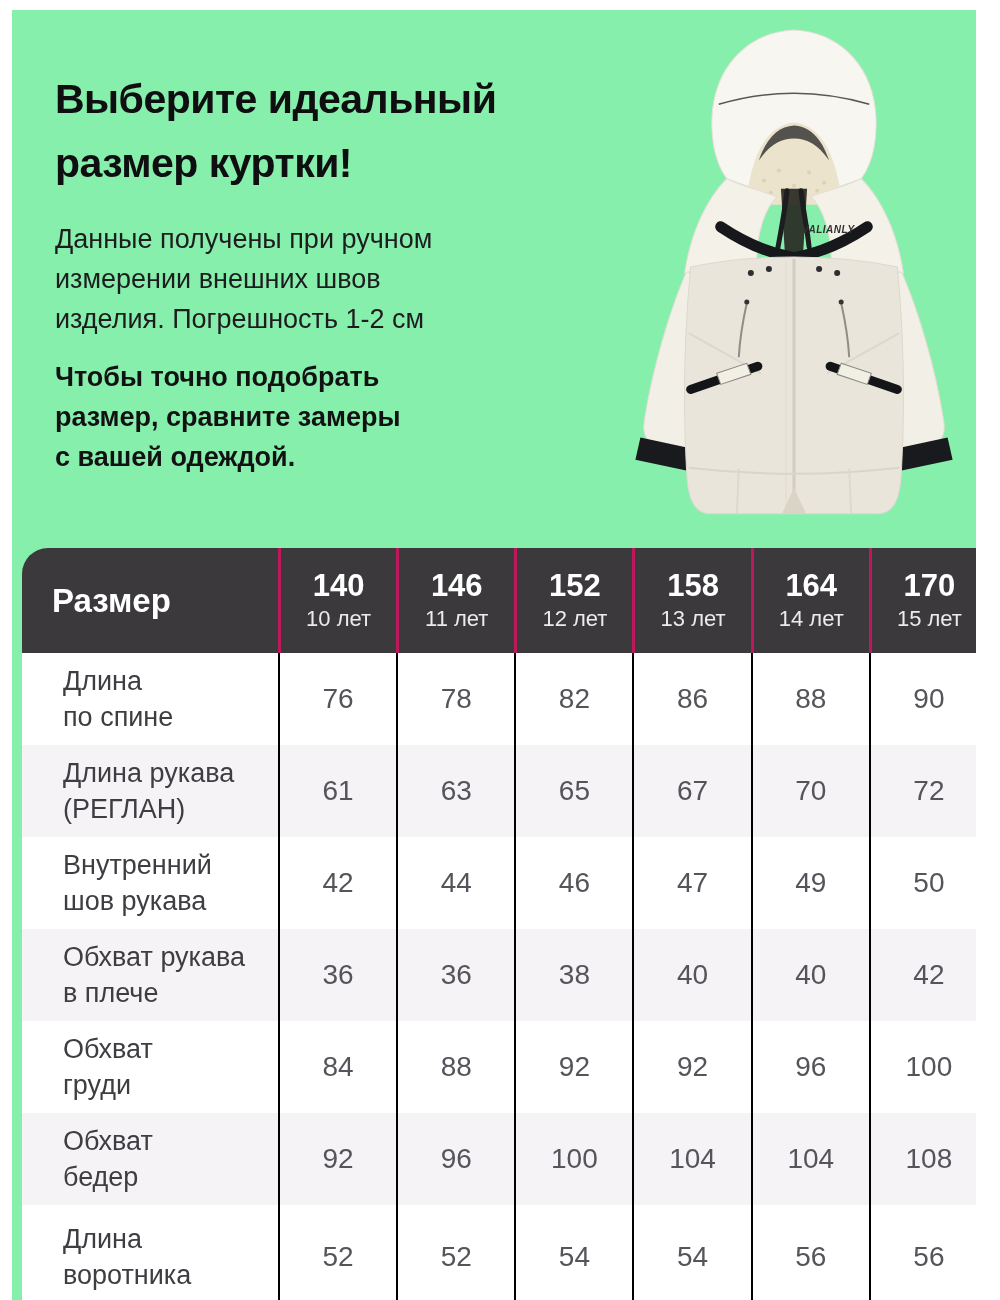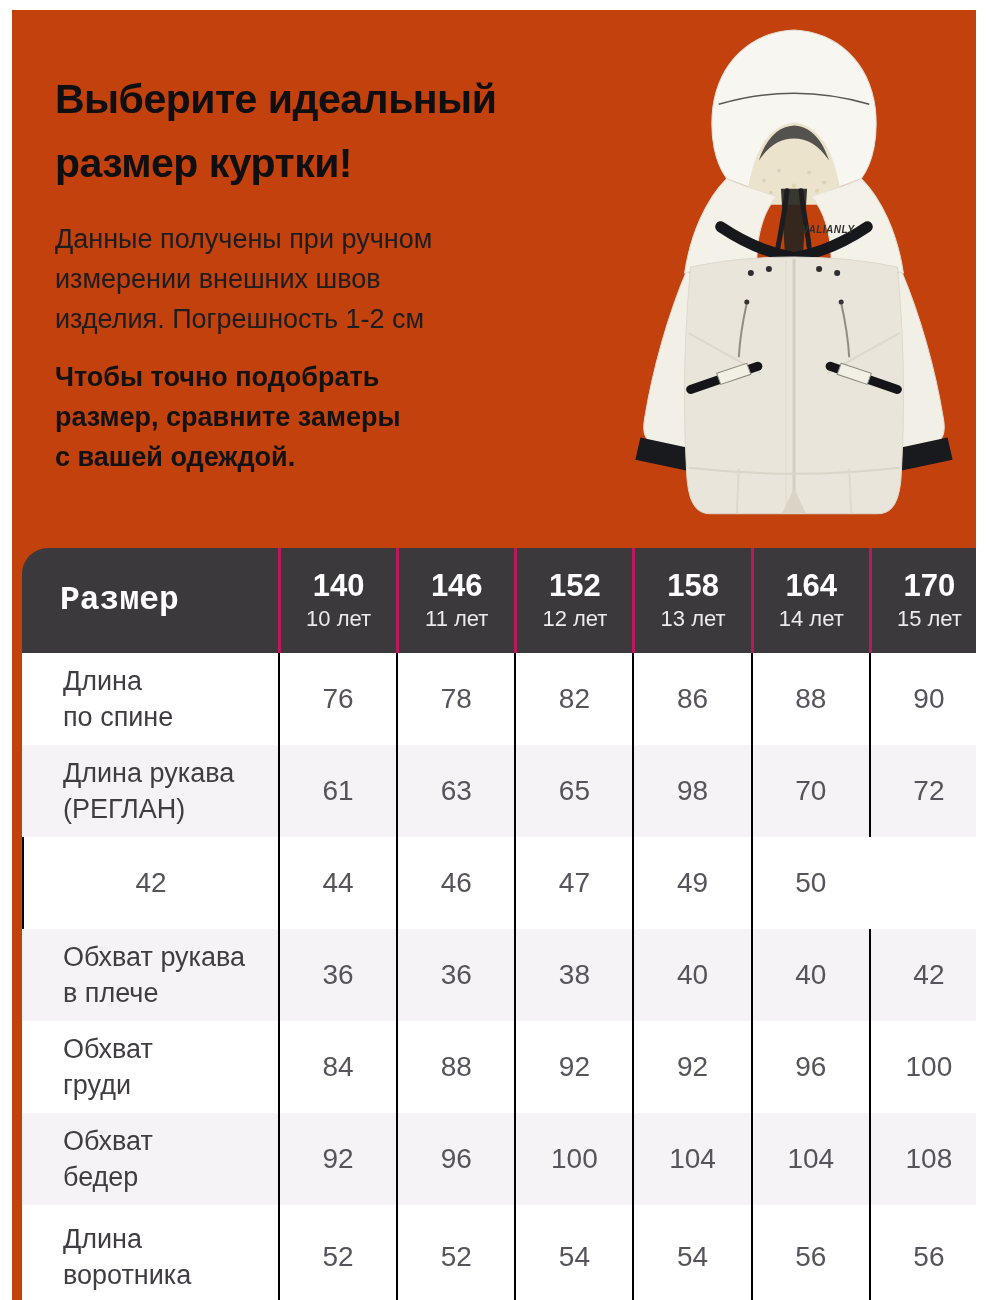--- a/index.html
+++ b/index.html
@@ -6,21 +6,21 @@
   body {
     width:1000px; height:1300px;
     background:#ffffff;
     font-family:"Liberation Sans", sans-serif;
     position:relative; overflow:hidden;
     -webkit-font-smoothing:antialiased;
   }
   .content {
     position:absolute; left:12px; top:10px;
     width:964px; height:1290px;
-    background:#c2410c;
+    background:#86efac;
     overflow:hidden;
   }
   
   .hero-text { position:absolute; left:43px; top:58px; width:540px; }
   .title {
     margin:0 0 24px 0;
     font-size:41px; font-weight:bold; color:#0f0e10;
     line-height:1.55; letter-spacing:-0.5px;
     white-space:pre-line;
   }
@@ -45,21 +45,21 @@
     display:grid; grid-template-columns:256px repeat(6,1fr);
     height:105px; background:#3b393c; color:#ffffff;
     border-radius:26px 0 0 0;
   }
   .th {
     display:flex; flex-direction:column;
     align-items:center; justify-content:center;
     border-left:3px solid #be185d;
   }
   .th.corner {
-    border-left:none; align-items:flex-start; padding-left:38px;font-family:Liberation Mono, monospace;
+    border-left:none; align-items:flex-start; padding-left:30px;
   }
   .th .hsize { font-size:31px; font-weight:bold; line-height:1.1; }
   .th .hage  { font-size:22px; font-weight:normal; color:#eceaed; margin-top:3px; }
   .th .hlabel { font-size:33px; font-weight:bold; }
   .tr {
     display:grid; grid-template-columns:256px repeat(6,1fr);
     height:92px; background:#ffffff;
   }
   .tr.alt { background:#f5f3f6; }
   .tr.last { height:103px; }
@@ -198,26 +198,28 @@
       <div class="td">88</div>
       <div class="td">90</div>
     </div>
 
     <div class="tr alt">
       <div class="td label">Длина рукава
 (РЕГЛАН)</div>
       <div class="td">61</div>
       <div class="td">63</div>
       <div class="td">65</div>
-      <div class="td">98</div>
+      <div class="td">67</div>
       <div class="td">70</div>
       <div class="td">72</div>
     </div>
 
     <div class="tr">
+      <div class="td label">Внутренний
+шов рукава</div>
       <div class="td">42</div>
       <div class="td">44</div>
       <div class="td">46</div>
       <div class="td">47</div>
       <div class="td">49</div>
       <div class="td">50</div>
     </div>
 
     <div class="tr alt">
       <div class="td label">Обхват рукава

